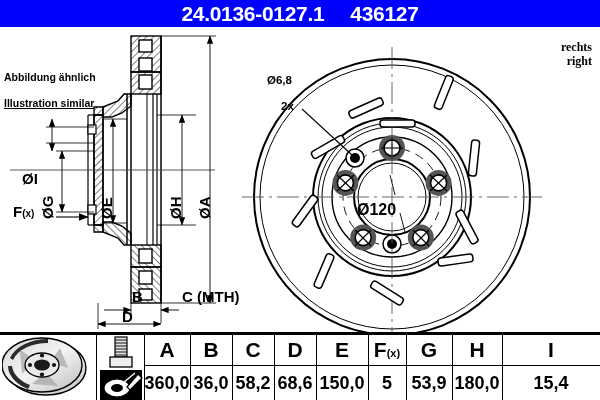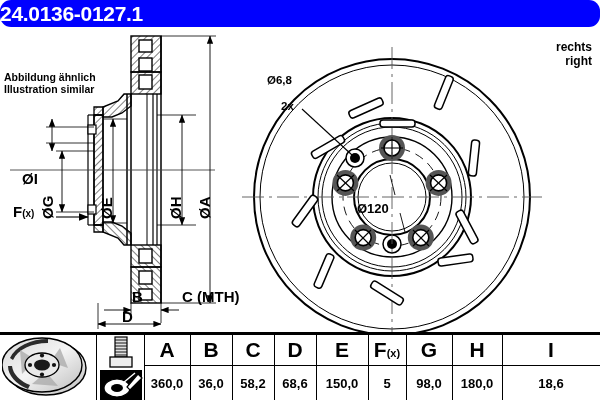--- a/index.html
+++ b/index.html
@@ -8,44 +8,44 @@
     background: #ffffff;
     font-family: "Liberation Sans", sans-serif;
     overflow: hidden;
     position: relative;
   }
   
   #header {
     position: absolute; left: 0; top: 0;
     width: 600px; height: 27px;
     background: #0000ff;
-    display: flex; align-items: center; 
+    display: flex; align-items: center; justify-content: center;
     gap: 26px;
-    border-radius: 11px;
   }
   #header .htxt {
     color: #ffffff;
     font-size: 21px;
     font-weight: bold;
     letter-spacing: -0.3px;
     line-height: 1;
   }
   
   #note-de, #note-en {
     position: absolute; left: 4px;
     font-size: 10.5px; font-weight: bold; color: #000;
     white-space: nowrap;
     margin-top: 40px;
   }
   #note-de { top: 31px; }
-  #note-en { top: 43px; }
+  #note-en { top: 57px; text-decoration: underline; }
   #side-de, #side-en {
     position: absolute; right: 8px;
     font-size: 12px; font-weight: bold; color: #000;
     white-space: nowrap;
+    font-family: Liberation Serif, serif;
   }
   #side-de { top: 40px; }
   #side-en { top: 54px; }
   
   #drawing {
     position: absolute; left: 0; top: 27px;
     width: 600px; height: 305px;
   }
   
   .dim {
@@ -56,21 +56,21 @@
   }
   .dim.rot { transform-origin: left top; transform: rotate(-90deg); }
   .dim .sub { font-size: 10px; }
   .note2x {
     position: absolute;
     font-size: 11.5px; font-weight: bold; color: #000;
     white-space: nowrap; line-height: 1.15;
   }
   .circletxt {
     position: absolute;
-    font-size: 13px; font-weight: bold; color: #000;
+    font-size: 16px; font-weight: bold; color: #000;
     white-space: nowrap;
   }
   
   #table-wrap {
     position: absolute; left: 0; top: 332px;
     width: 600px; height: 68px;
     border-top: 2px solid #000;
   }
   #spec-table {
     position: absolute; left: 0; top: 0;
@@ -80,36 +80,37 @@
   }
   #spec-table td {
     border: 1.6px solid #000;
     text-align: center;
     vertical-align: middle;
     font-weight: bold;
     color: #000;
     padding: 0;
   }
   #spec-table tr.hdr td { height: 31px; font-size: 21px; }
-  #spec-table tr.val td { height: 35px; font-size: 13px; }
+  #spec-table tr.val td { height: 35px; font-size: 18px; }
   #spec-table td.icons { border-left: none; }
   #spec-table td.fx { font-size: 17px; }
   #spec-table td.fx .sub { font-size: 11px; }
   
   .iconcell { position: relative; }
   .iconcell svg { display: block; }
   .disc-icon-wrap { position: absolute; left: 2px; top: 1px; }
   .bolt-wrap { position: absolute; left: 0; top: 0; }
   .tool-wrap { position: absolute; left: 0; top: 0; }
 </style>
 </head>
 <body>
 
 <div id="header">
   <span class="htxt">24.0136-0127.1</span>
+  <span class="htxt">436127</span>
 </div>
 
 <div id="note-de">Abbildung ähnlich</div>
 <div id="note-en">Illustration similar</div>
 <div id="side-de">rechts</div>
 <div id="side-en">right</div>
 
 <div id="drawing">
 
   <svg width="600" height="305" viewBox="0 0 600 305">
@@ -399,19 +400,19 @@
       <td>H</td>
       <td>I</td>
     </tr>
     <tr class="val">
       <td>360,0</td>
       <td>36,0</td>
       <td>58,2</td>
       <td>68,6</td>
       <td>150,0</td>
       <td>5</td>
-      <td>98,0</td>
+      <td>53,9</td>
       <td>180,0</td>
-      <td>18,6</td>
+      <td>15,4</td>
     </tr>
   </tbody>
     </table>
 </div>
 
 </body></html>

